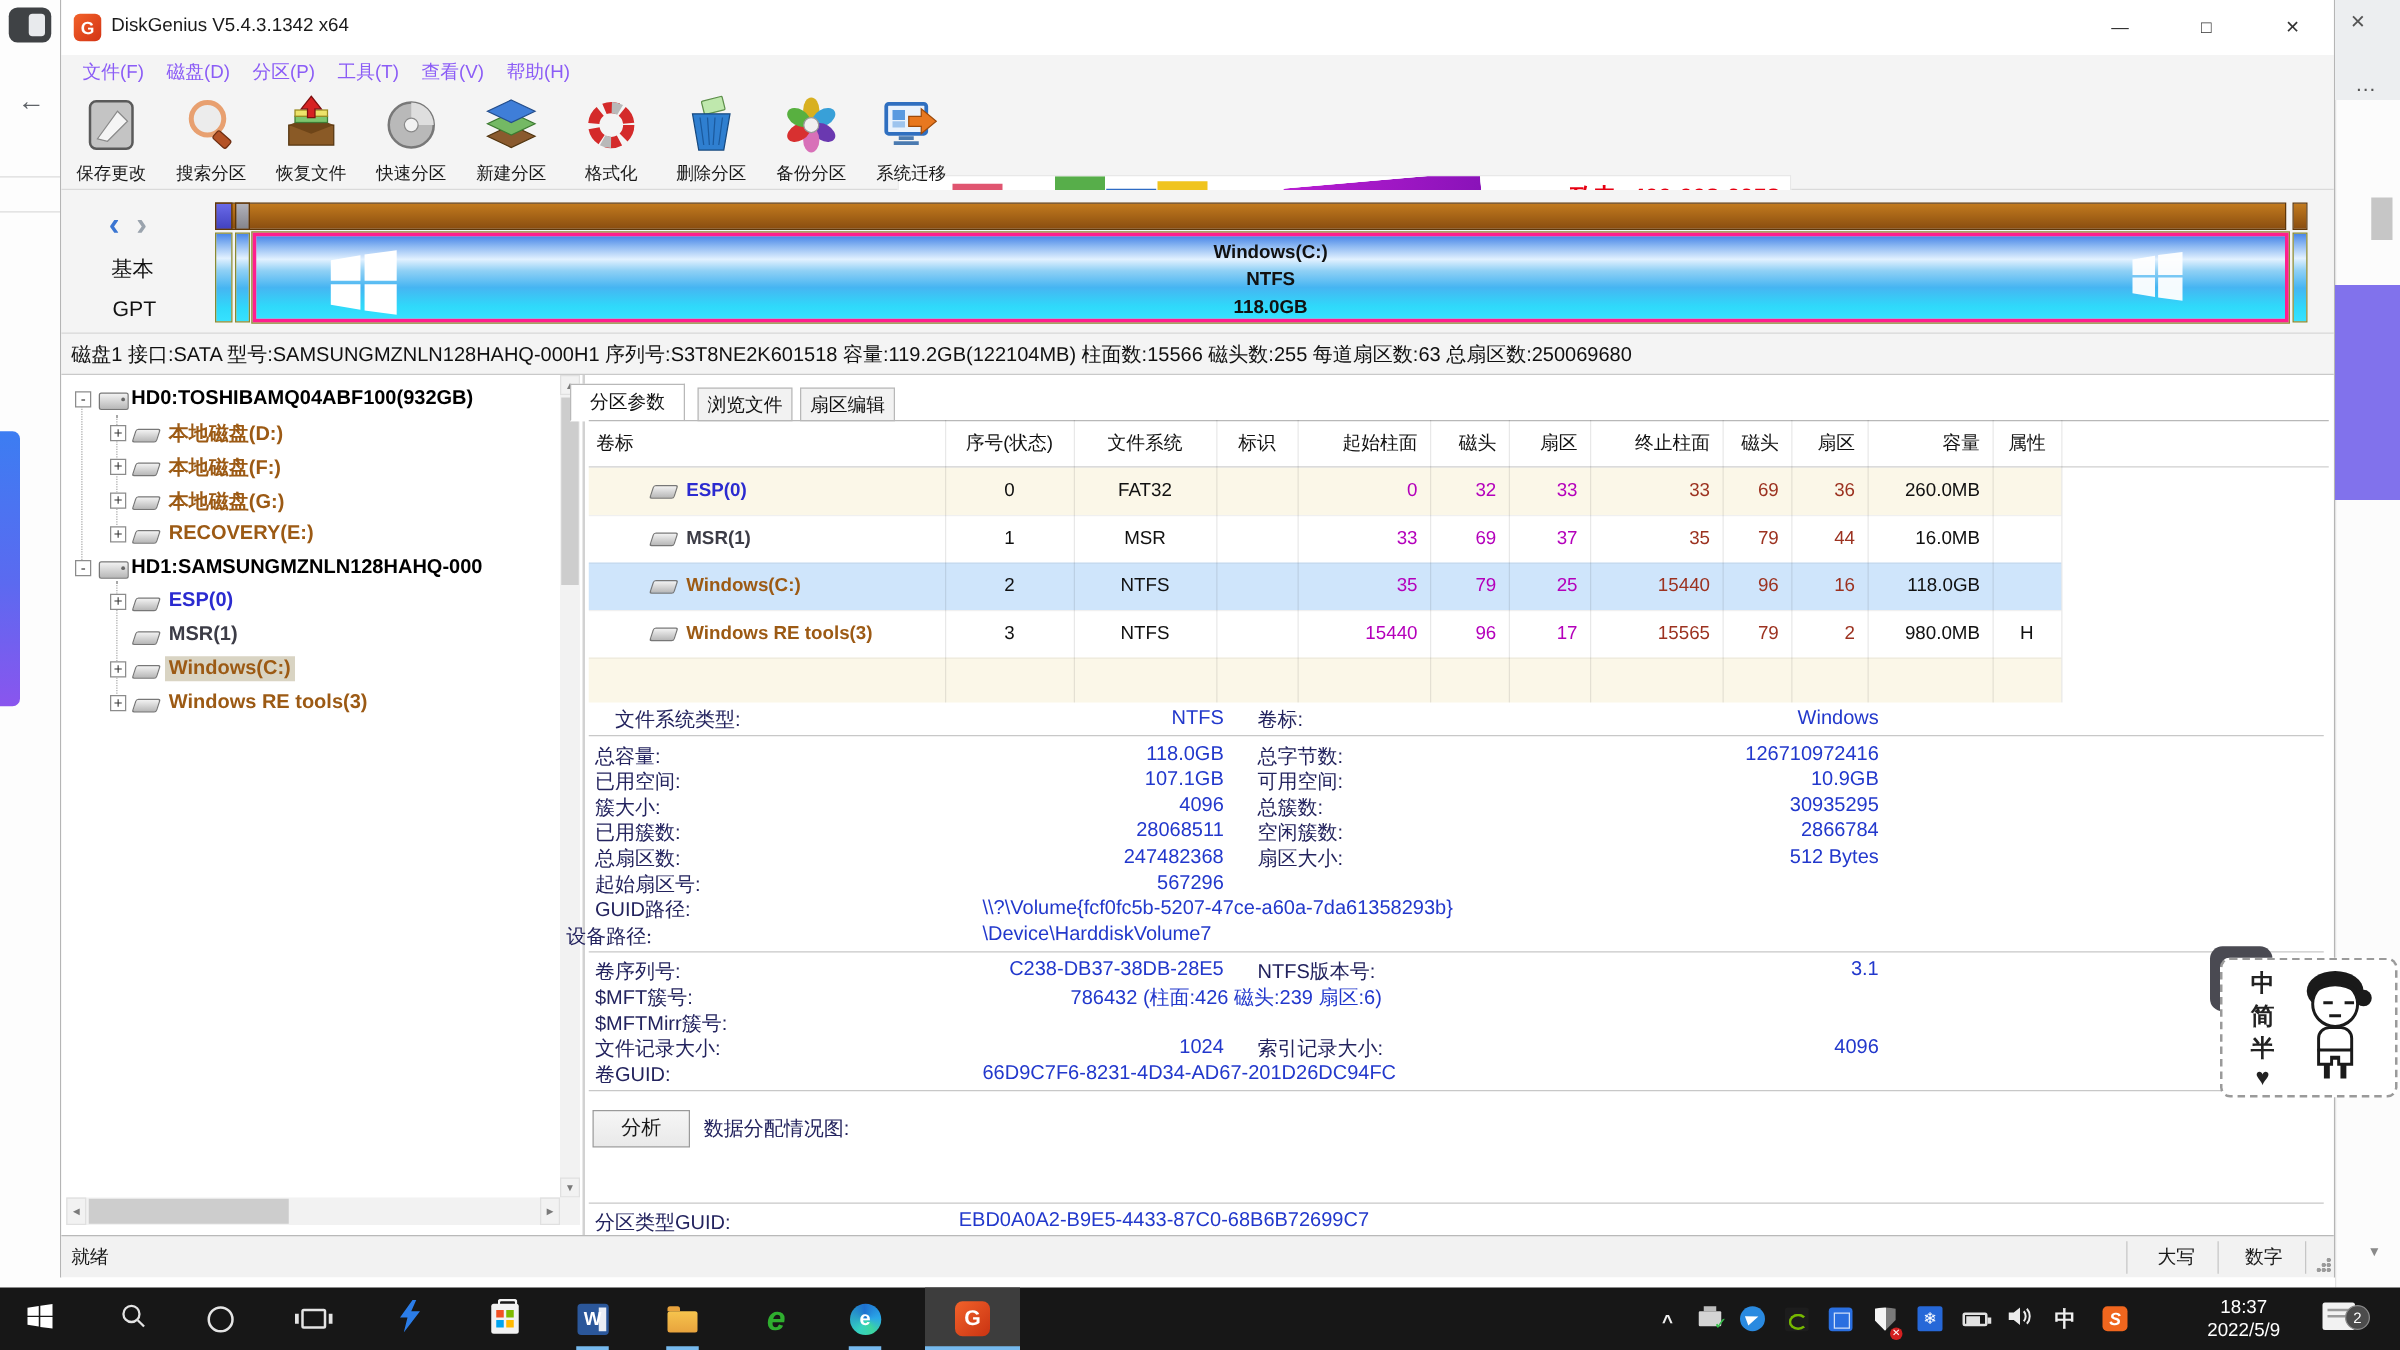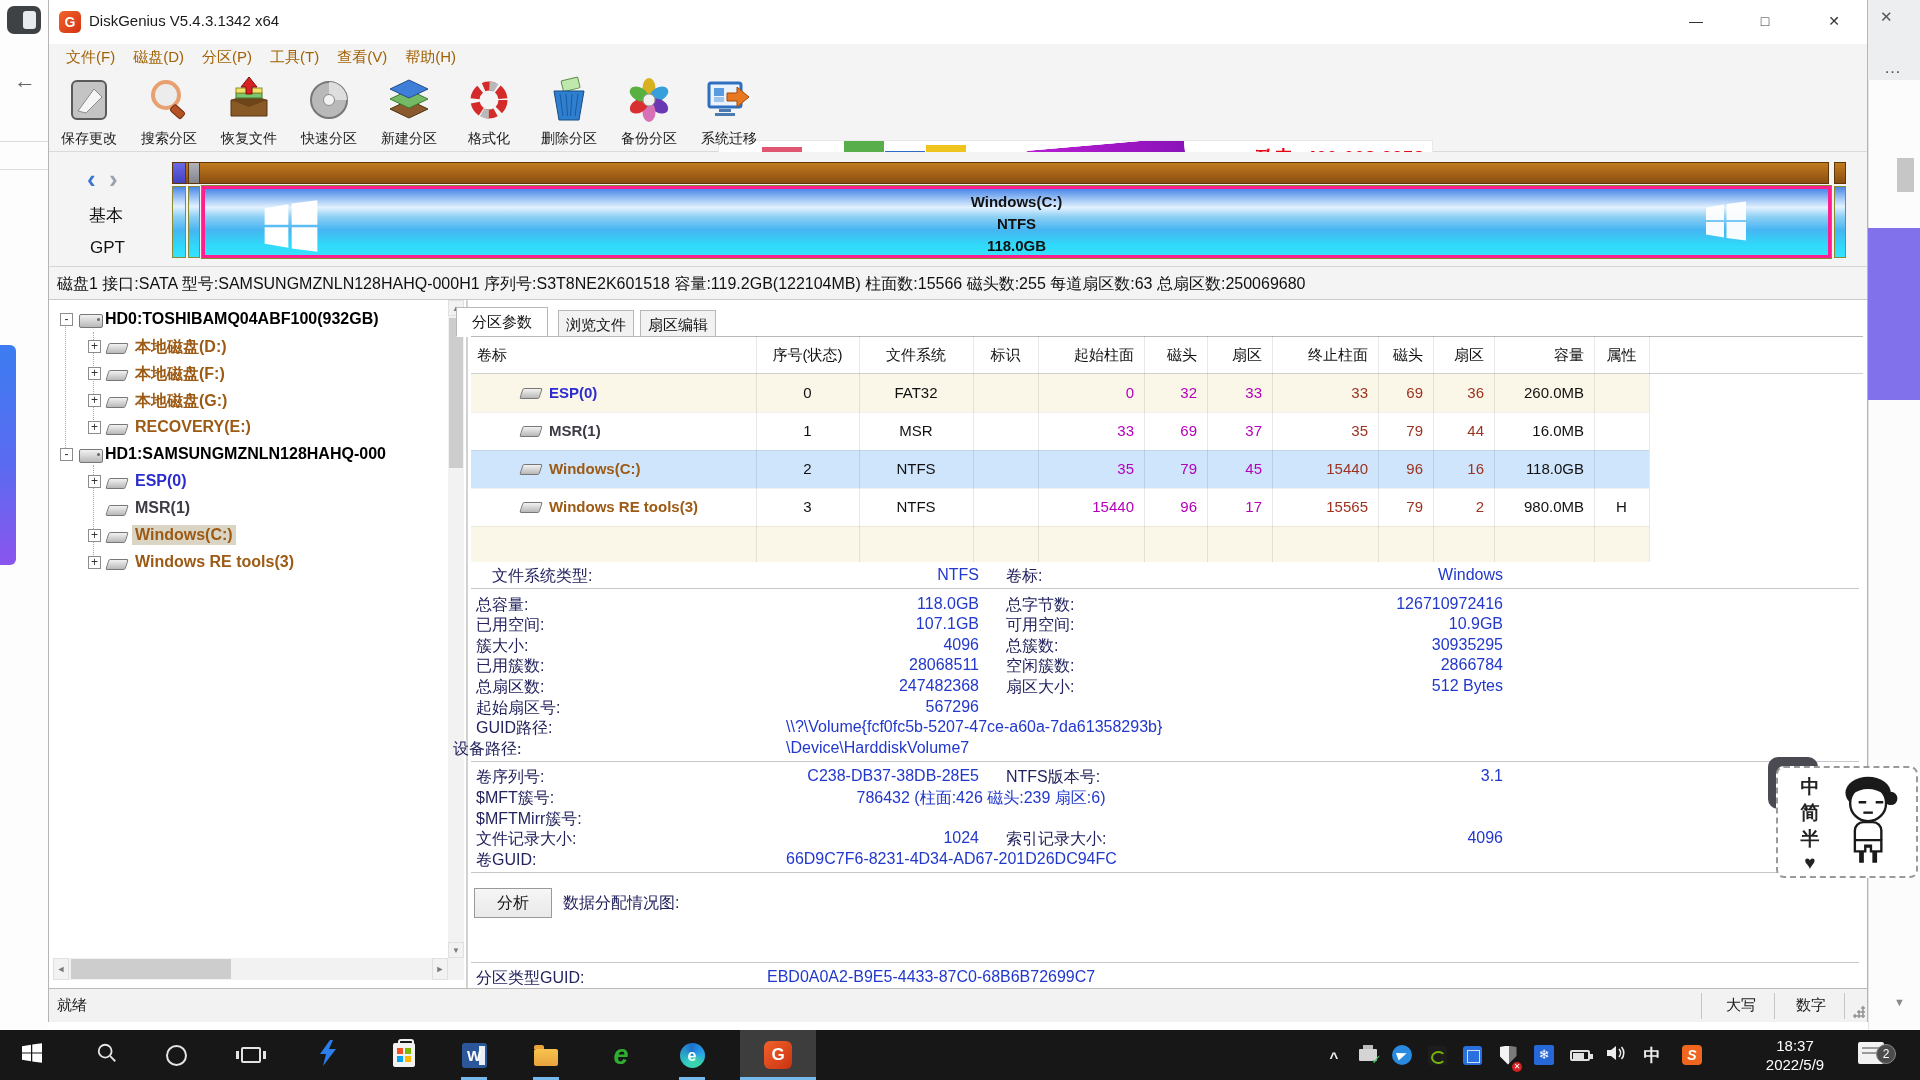--- a/index.html
+++ b/index.html
@@ -25,21 +25,21 @@
 
 
 #app{left:48px;top:0;width:1820px;height:1022px;background:#fff;border-left:1px solid #b5b5b5;border-right:1px solid #b5b5b5;overflow:hidden}
 #titlebar{left:0;top:0;width:1820px;height:44px;background:#ffffff}
 #app-logo{left:10px;top:11px;width:22px;height:22px;border-radius:5px;background:linear-gradient(135deg,#f2622a,#d33314);color:#fff;font-weight:bold;font-size:14px;text-align:center;line-height:22px}
 #app-title{left:40px;top:12px;font-size:15px;color:#1a1a1a}
 .winbtn{top:0;width:46px;height:43px;text-align:center;line-height:43px;font-size:14px;color:#333}
 #btn-min{left:1624px}#btn-max{left:1693px}#btn-close{left:1762px}
 
 #menubar{left:0;top:44px;width:1820px;height:28px;background:#f4f4f4;padding-left:8px}
-.menu-item{display:inline-block;padding:4px 9px;font-size:15px;color:#a16207}
+.menu-item{display:inline-block;padding:4px 9px;font-size:15px;color:#8b5cf6}
 
 #toolbar{left:0;top:72px;width:1820px;height:80px;background:#f4f4f4;border-bottom:1px solid #dadada}
 .tool-btn{position:absolute;top:2px;width:80px;height:76px;text-align:center}
 .tool-icon{position:absolute;left:14px;top:2px;width:52px;height:50px}
 .tool-icon svg{width:50px;height:48px}
 .tool-label{position:absolute;left:0;top:56px;width:80px;font-size:14px;color:#1a1a1a}
 
 
 #banner{left:669px;top:68px;width:715px;height:82px;background:#fff;overflow:hidden;border:1px solid #e8e8e8}
 .tile{position:absolute;width:40px;height:52px;text-align:center;line-height:52px;font-size:30px;font-weight:bold}
@@ -495,21 +495,21 @@
           <div class="td al-r" style="left: 1445px; width: 100px; top: 112px; height: 38px;">16.0MB</div>
           <div class="td al-c" style="left: 1545px; width: 55px; top: 112px; height: 38px;"></div>
           <div class="a" style="left: 422px; top: 150px; width: 1178px; height: 38px;"></div>
           <div class="row-icon" style="left: 472px; top: 164px;"></div>
           <div class="row-label c-brown" style="left: 500px; top: 150px;">Windows(C:)</div>
           <div class="td al-c" style="left: 707px; width: 103px; top: 150px; height: 38px;">2</div>
           <div class="td al-c" style="left: 810px; width: 114px; top: 150px; height: 38px;">NTFS</div>
           <div class="td al-c" style="left: 924px; width: 65px; top: 150px; height: 38px;"></div>
           <div class="td al-r v-start" style="left: 989px; width: 106px; top: 150px; height: 38px;">35</div>
           <div class="td al-r v-start" style="left: 1095px; width: 63px; top: 150px; height: 38px;">79</div>
-          <div class="td al-r v-start" style="left: 1158px; width: 65px; top: 150px; height: 38px;">45</div>
+          <div class="td al-r v-start" style="left: 1158px; width: 65px; top: 150px; height: 38px;">25</div>
           <div class="td al-r v-end" style="left: 1223px; width: 106px; top: 150px; height: 38px;">15440</div>
           <div class="td al-r v-end" style="left: 1329px; width: 55px; top: 150px; height: 38px;">96</div>
           <div class="td al-r v-end" style="left: 1384px; width: 61px; top: 150px; height: 38px;">16</div>
           <div class="td al-r" style="left: 1445px; width: 100px; top: 150px; height: 38px;">118.0GB</div>
           <div class="td al-c" style="left: 1545px; width: 55px; top: 150px; height: 38px;"></div>
           <div class="a" style="left: 422px; top: 188px; width: 1178px; height: 38px;"></div>
           <div class="row-icon" style="left: 472px; top: 202px;"></div>
           <div class="row-label c-brown" style="left: 500px; top: 188px;">Windows RE tools(3)</div>
           <div class="td al-c" style="left: 707px; width: 103px; top: 188px; height: 38px;">3</div>
           <div class="td al-c" style="left: 810px; width: 114px; top: 188px; height: 38px;">NTFS</div>

